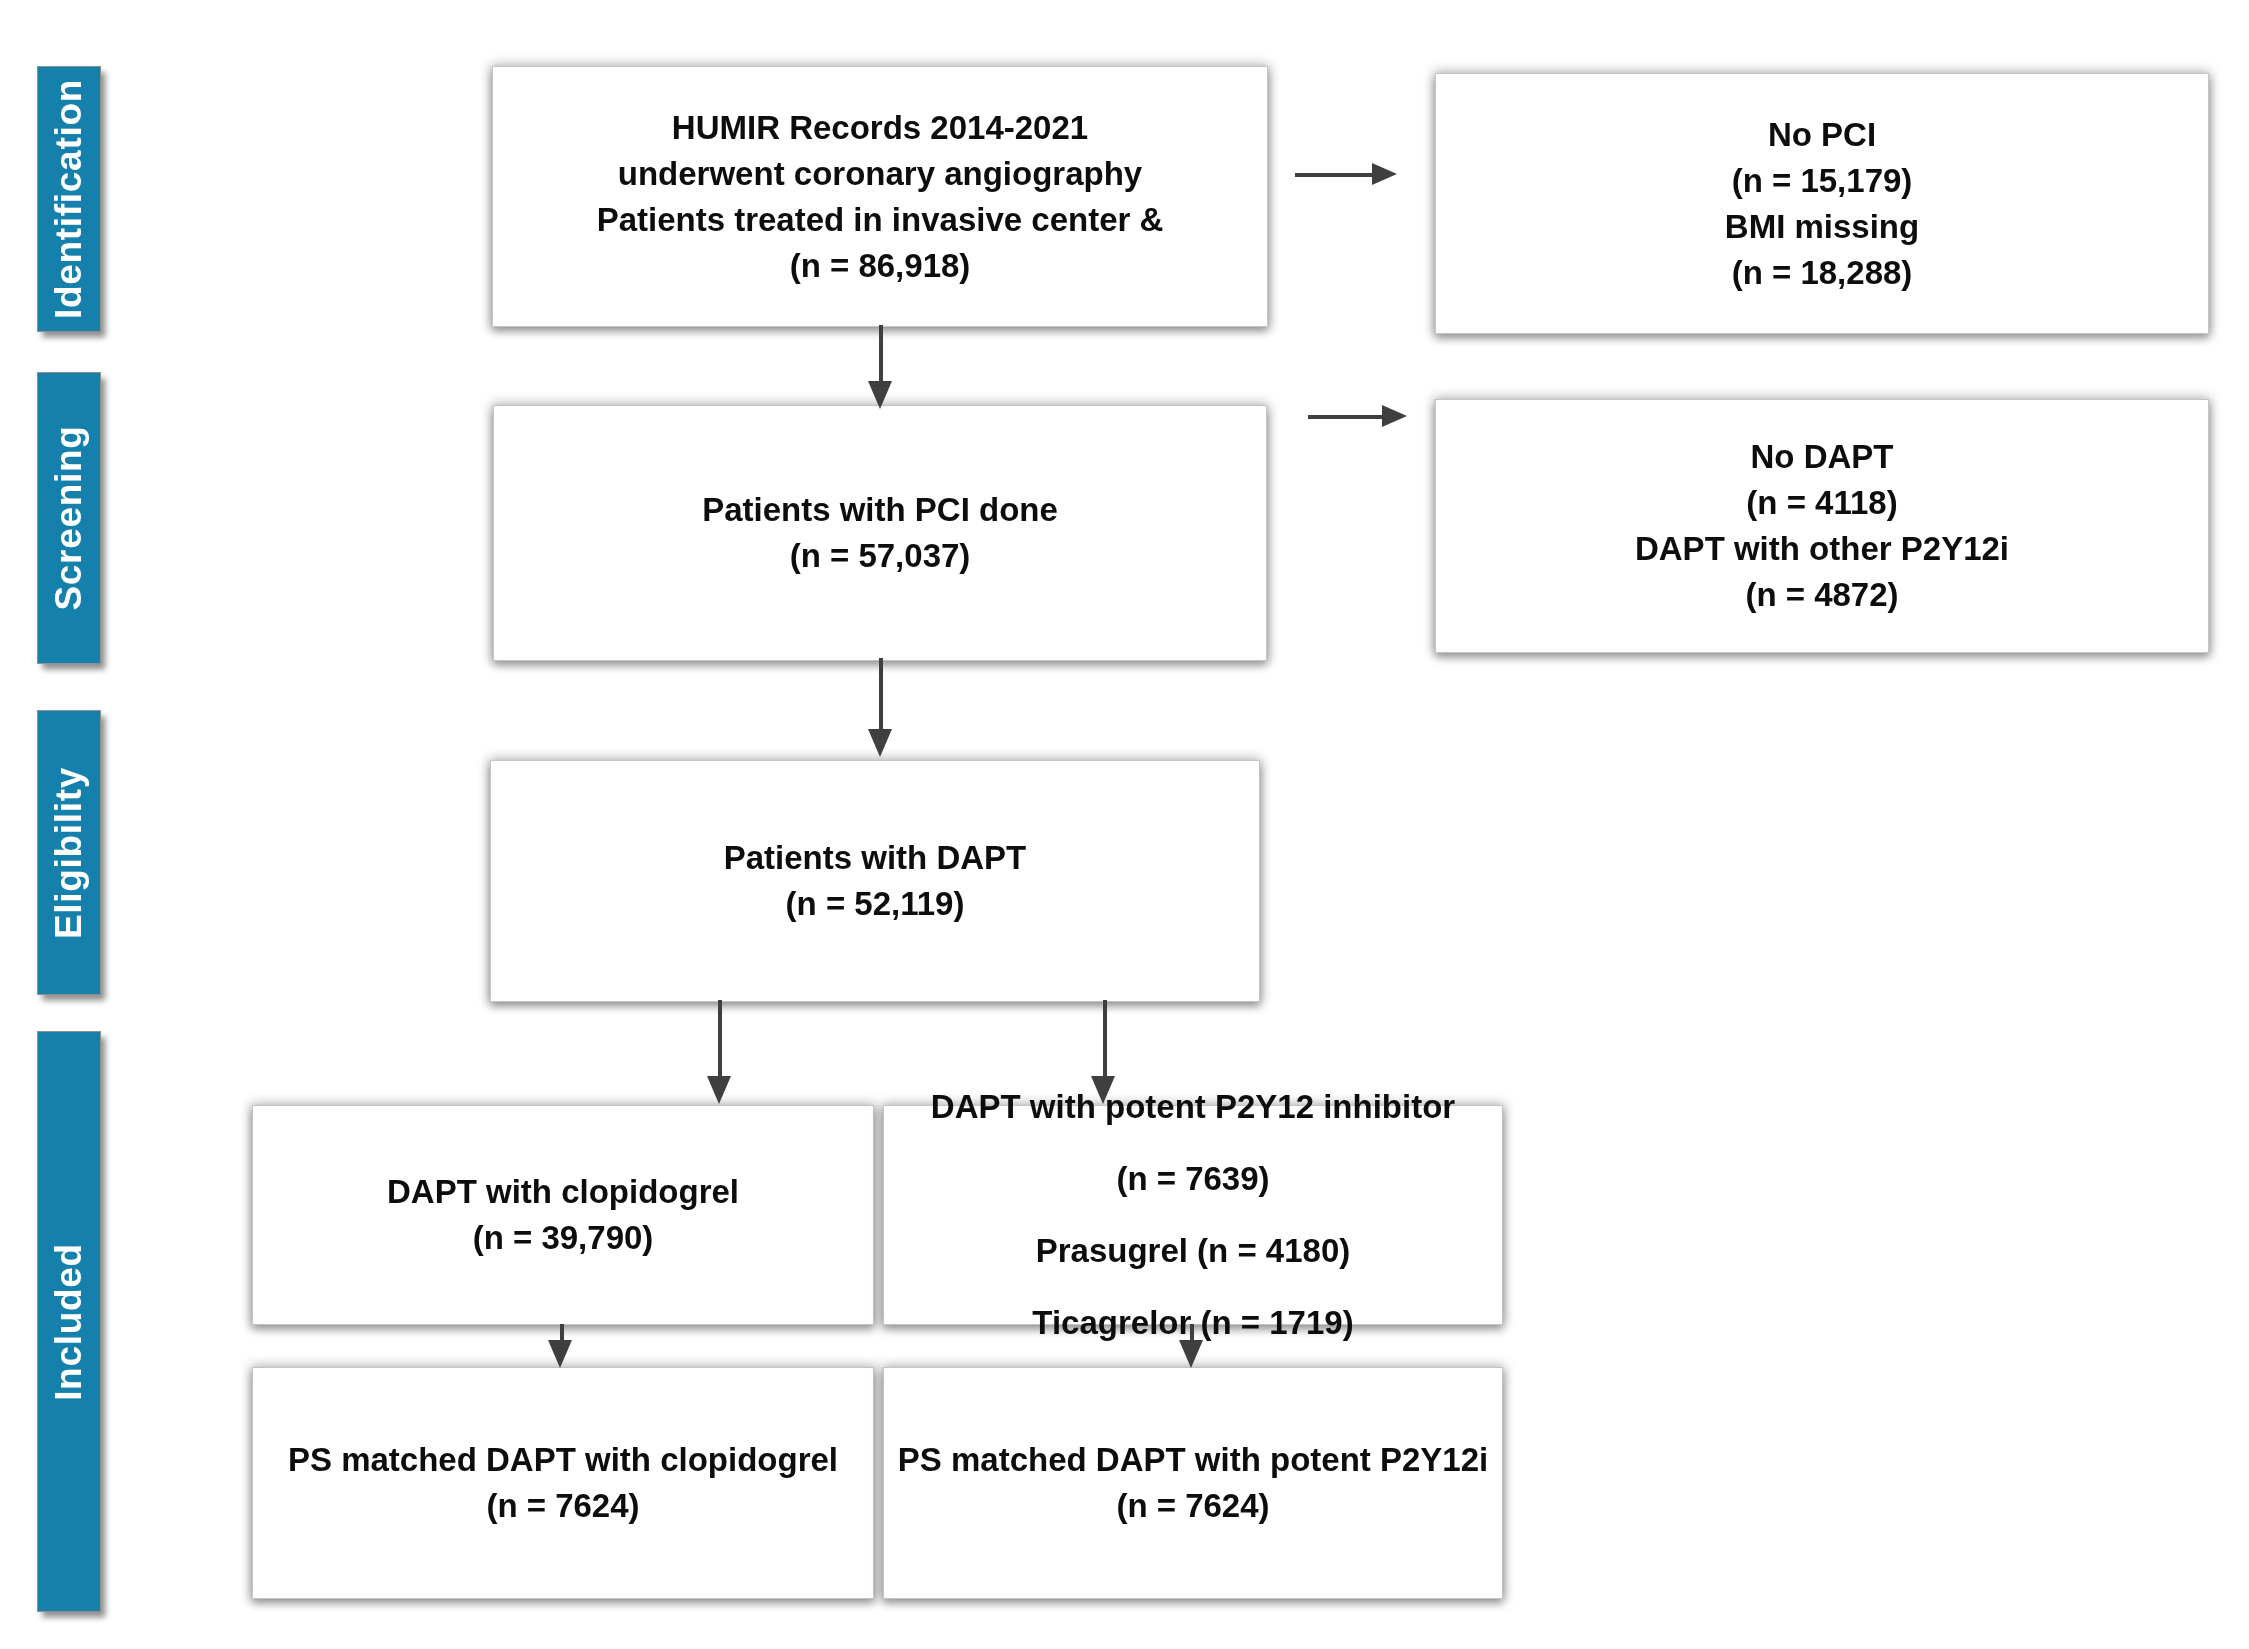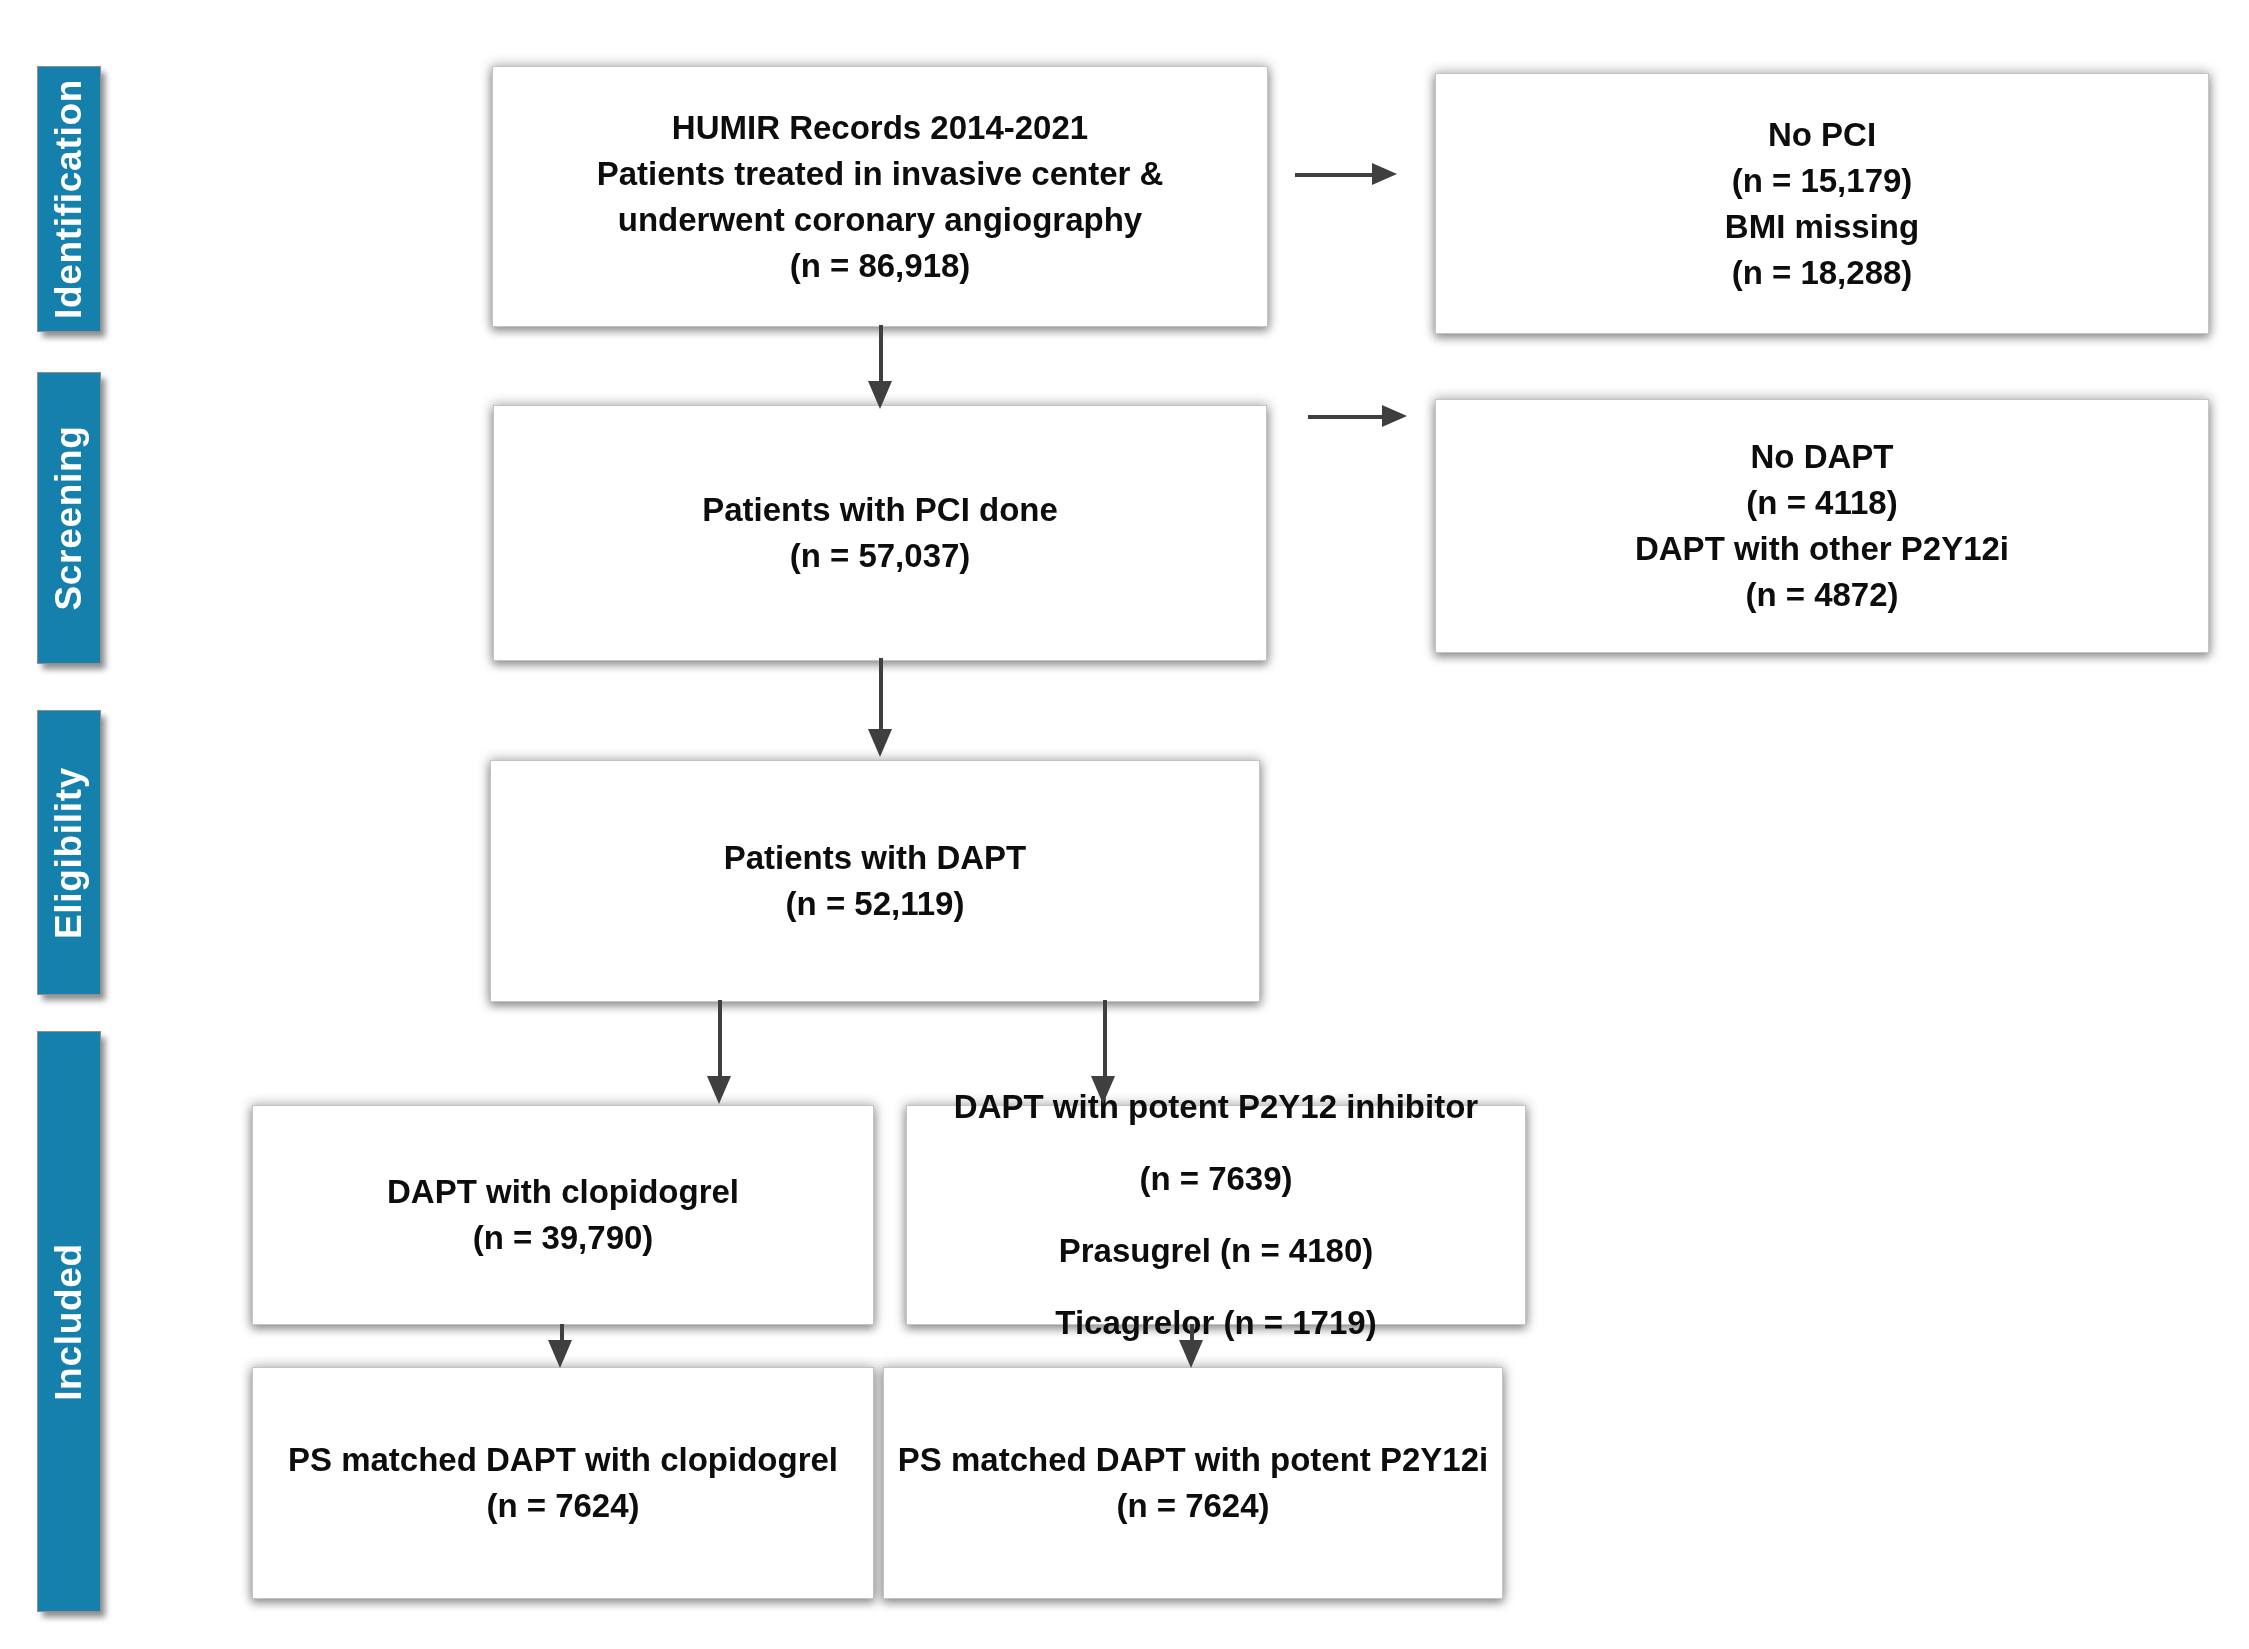--- a/index.html
+++ b/index.html
@@ -91,22 +91,22 @@
   </div>
   <div class="stage" style="left:37px; top:710px; width:62px; height:283px;">
     <span>Eligibility</span>
   </div>
   <div class="stage" style="left:37px; top:1031px; width:62px; height:579px;">
     <span>Included</span>
   </div>
 
   <div class="fbox" style="left:492px; top:66px; width:774px; height:259px;">
     <div class="line">HUMIR Records 2014-2021</div>
+    <div class="line">underwent coronary angiography</div>
     <div class="line">Patients treated in invasive center &amp;</div>
-    <div class="line">underwent coronary angiography</div>
     <div class="line">(n = 86,918)</div>
   </div>
 
   <div class="fbox" style="left:493px; top:405px; width:772px; height:254px;">
     <div class="line">Patients with PCI done</div>
     <div class="line">(n = 57,037)</div>
   </div>
 
   <div class="fbox" style="left:490px; top:760px; width:768px; height:240px;text-align:right;">
     <div class="line">Patients with DAPT</div>
@@ -125,21 +125,21 @@
     <div class="line">(n = 4118)</div>
     <div class="line">DAPT with other P2Y12i</div>
     <div class="line">(n = 4872)</div>
   </div>
 
   <div class="fbox" style="left:252px; top:1105px; width:620px; height:218px;">
     <div class="line">DAPT with clopidogrel</div>
     <div class="line">(n = 39,790)</div>
   </div>
 
-  <div class="fbox" style="left:906px; top:1105px; width:618px; height:218px;gap:26px;">
+  <div class="fbox" style="left:883px; top:1105px; width:618px; height:218px;gap:26px;">
     <div class="line">DAPT with potent P2Y12 inhibitor</div>
     <div class="line">(n = 7639)</div>
     <div class="line">Prasugrel (n = 4180)</div>
     <div class="line">Ticagrelor (n = 1719)</div>
   </div>
 
   <div class="fbox" style="left:252px; top:1367px; width:620px; height:230px;">
     <div class="line">PS matched DAPT with clopidogrel</div>
     <div class="line">(n = 7624)</div>
   </div>

